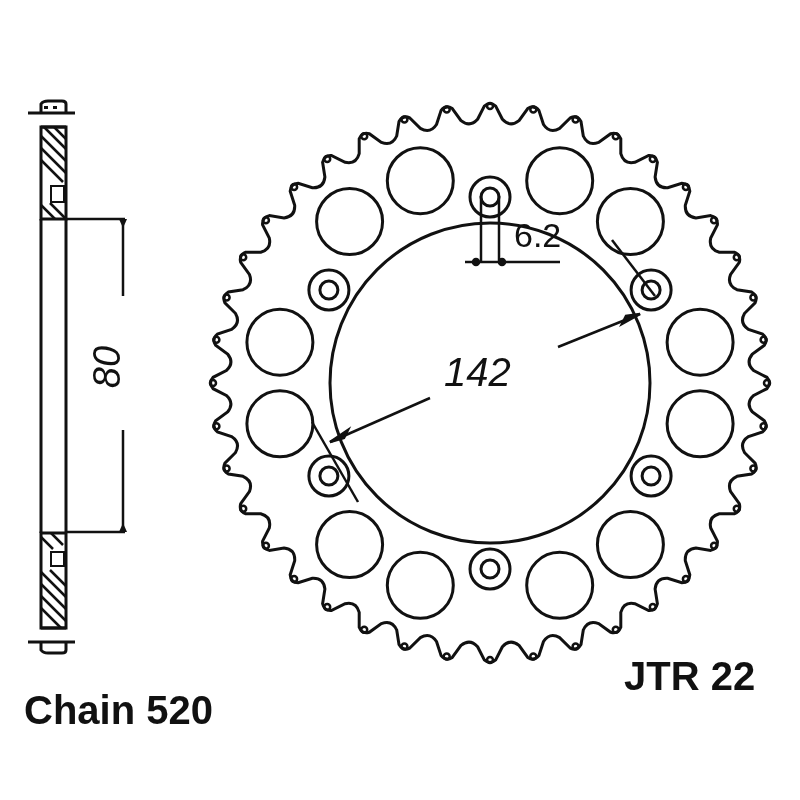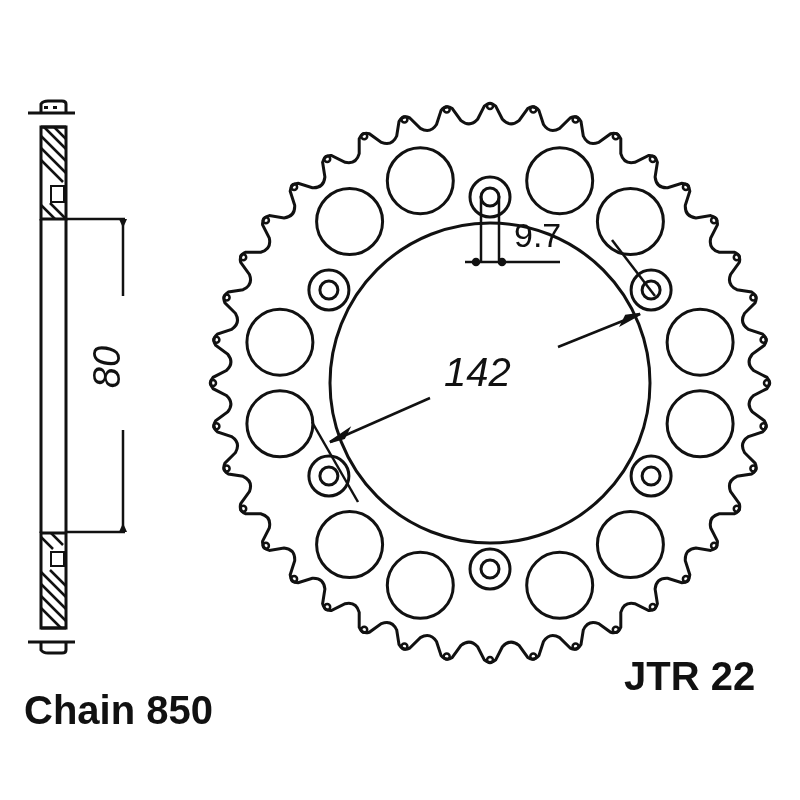--- a/index.html
+++ b/index.html
@@ -165,17 +165,17 @@
       <circle cx="736.8" cy="257.2" r="3" stroke-width="2.5"></circle>
       <circle cx="714.1" cy="220.2" r="3" stroke-width="2.5"></circle>
       <circle cx="685.9" cy="187.1" r="3" stroke-width="2.5"></circle>
       <circle cx="652.8" cy="158.9" r="3" stroke-width="2.5"></circle>
       <circle cx="615.8" cy="136.2" r="3" stroke-width="2.5"></circle>
       <circle cx="575.6" cy="119.6" r="3" stroke-width="2.5"></circle>
       <circle cx="533.3" cy="109.4" r="3" stroke-width="2.5"></circle>
     </g>
 </svg>
 
-<div class="label" id="chain-label">Chain 850</div>
+<div class="label" id="chain-label">Chain 520</div>
 <div class="label" id="part-label">JTR 22</div>
 <div class="dim" id="dim-pcd">142</div>
-<div class="dim" id="dim-bolt">9.7</div>
+<div class="dim" id="dim-bolt">6.2</div>
 <div class="dim" id="dim-width">80</div>
 
 </body></html>

